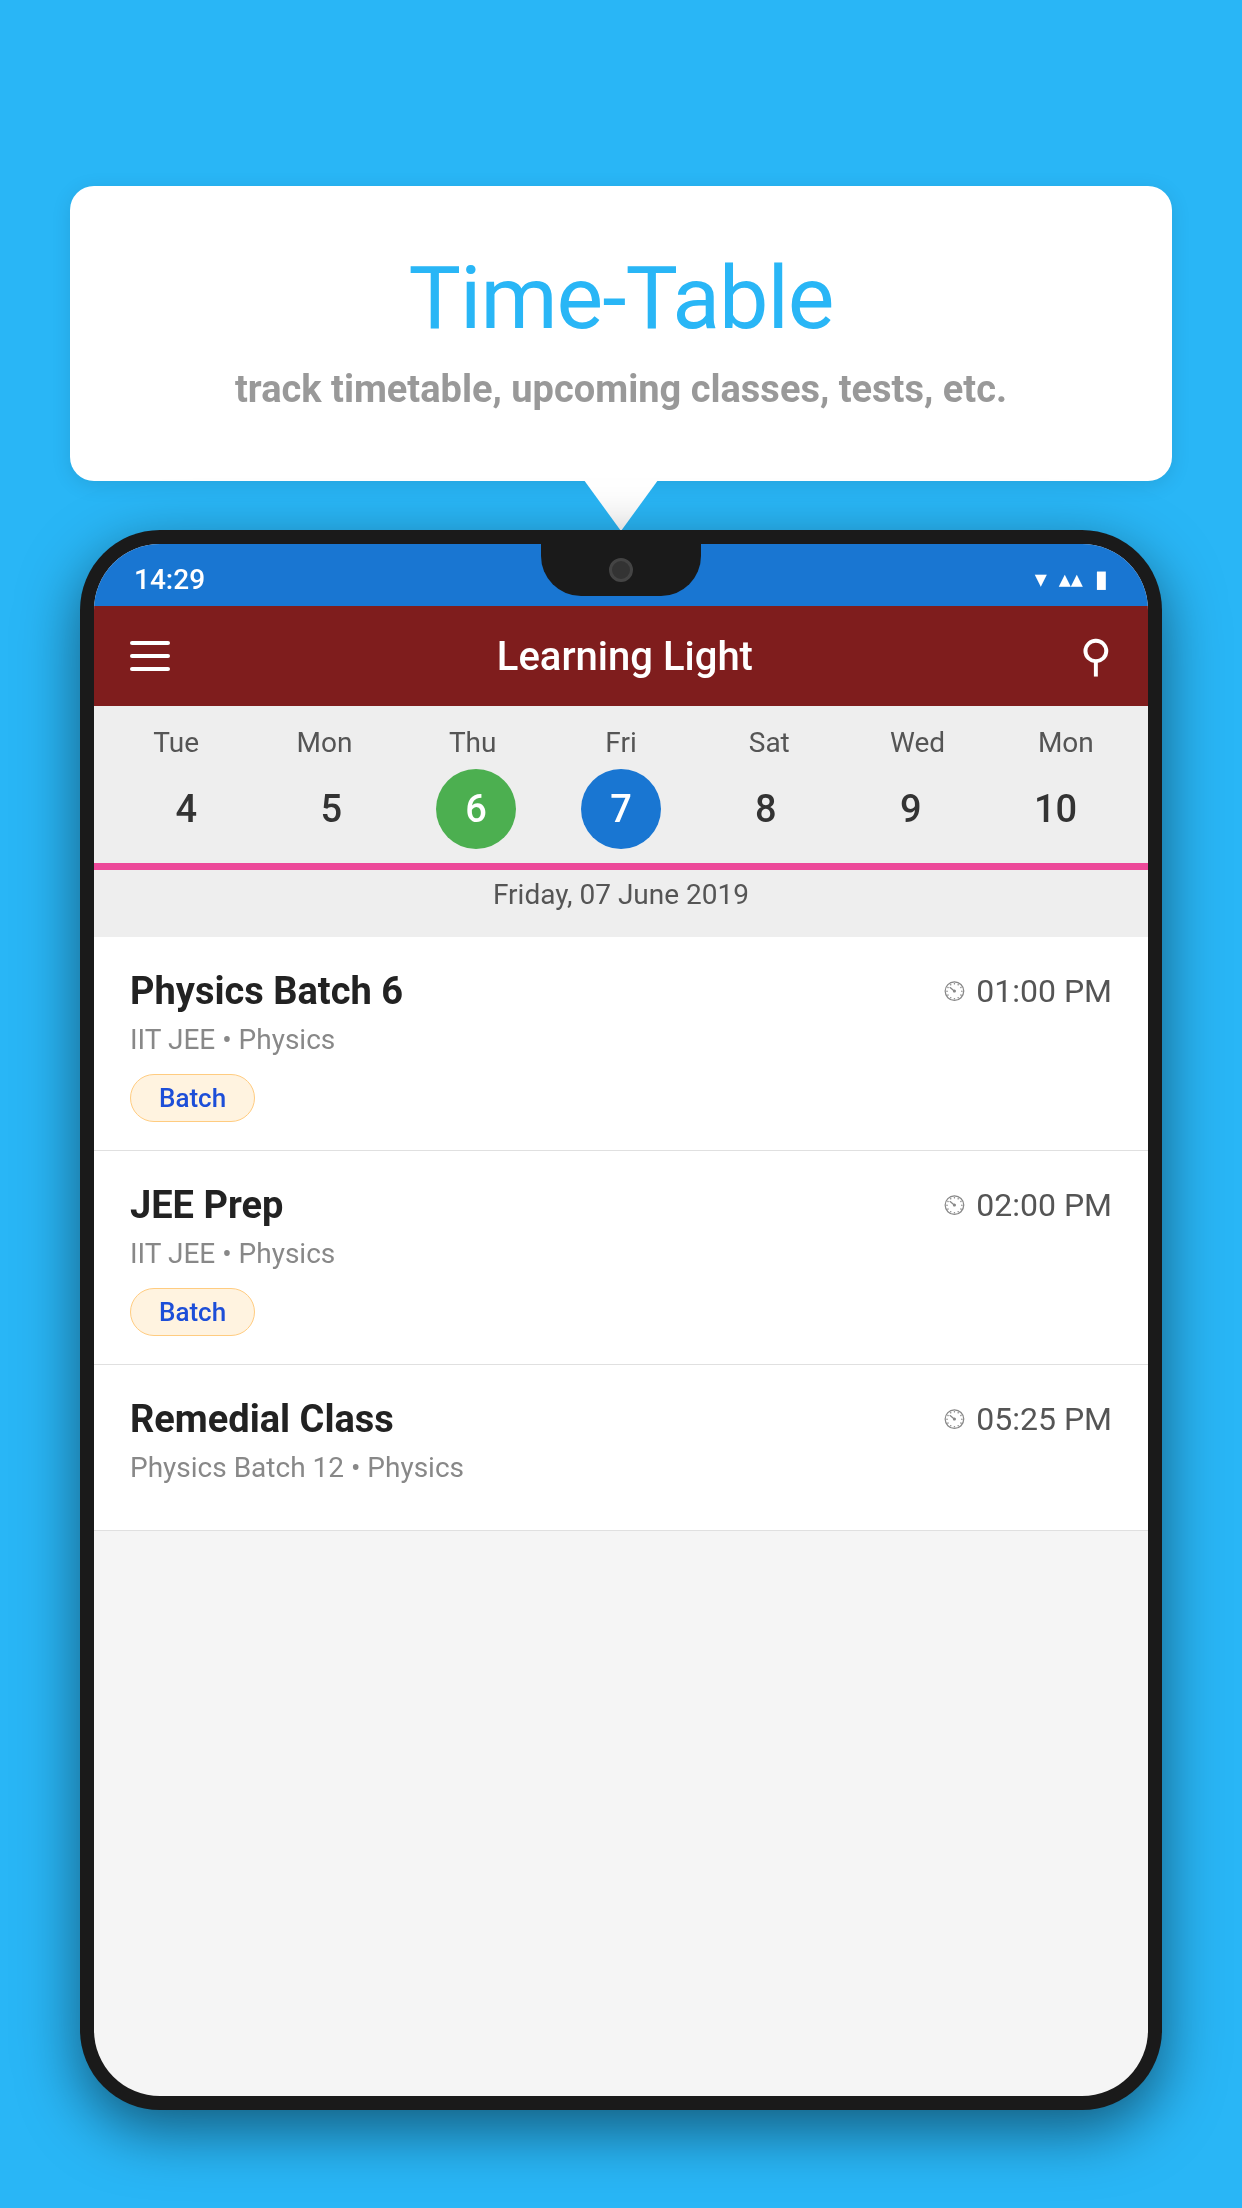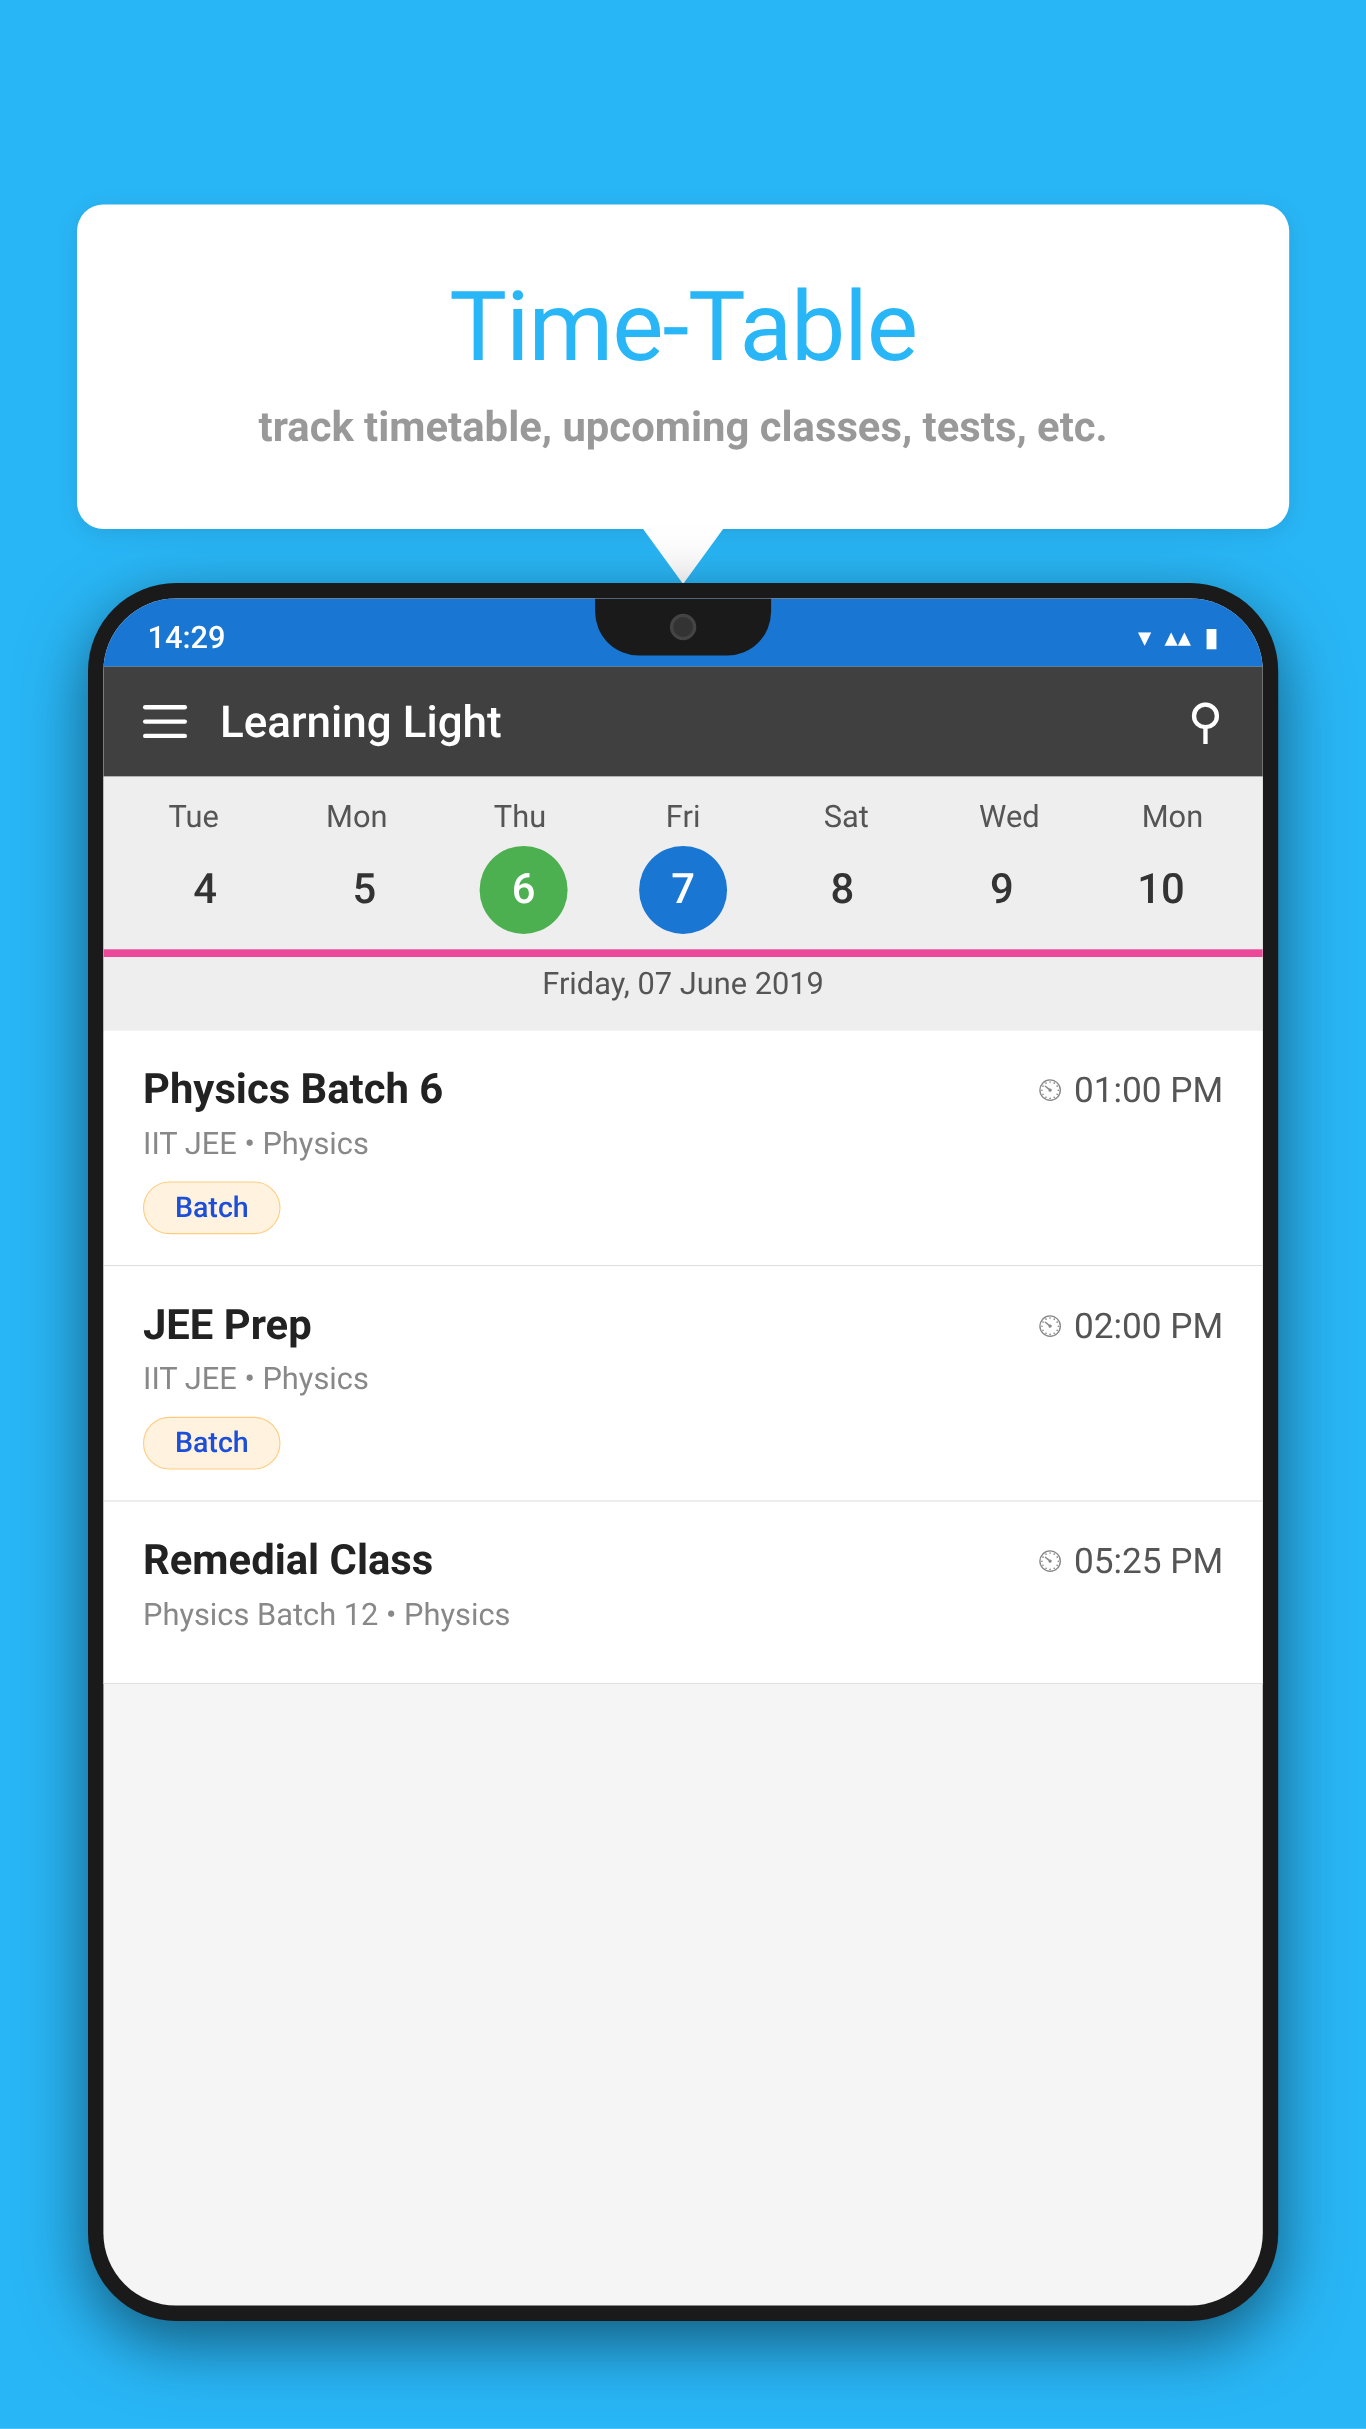--- a/index.html
+++ b/index.html
@@ -164,26 +164,27 @@
       gap: 12px;
     }
 
     .wifi-icon, .signal-icon, .battery-icon {
       color: white;
       font-size: 24px;
     }
 
     
     .app-bar {
-      background: #404040;
+      background: #7f1d1d;
       height: 100px;
       display: flex;
       align-items: center;
       padding: 0 36px;
       gap: 30px;
+      text-align: center;
     }
 
     .hamburger-icon {
       display: flex;
       flex-direction: column;
       gap: 9px;
       cursor: pointer;
     }
 
     .hamburger-icon span {

